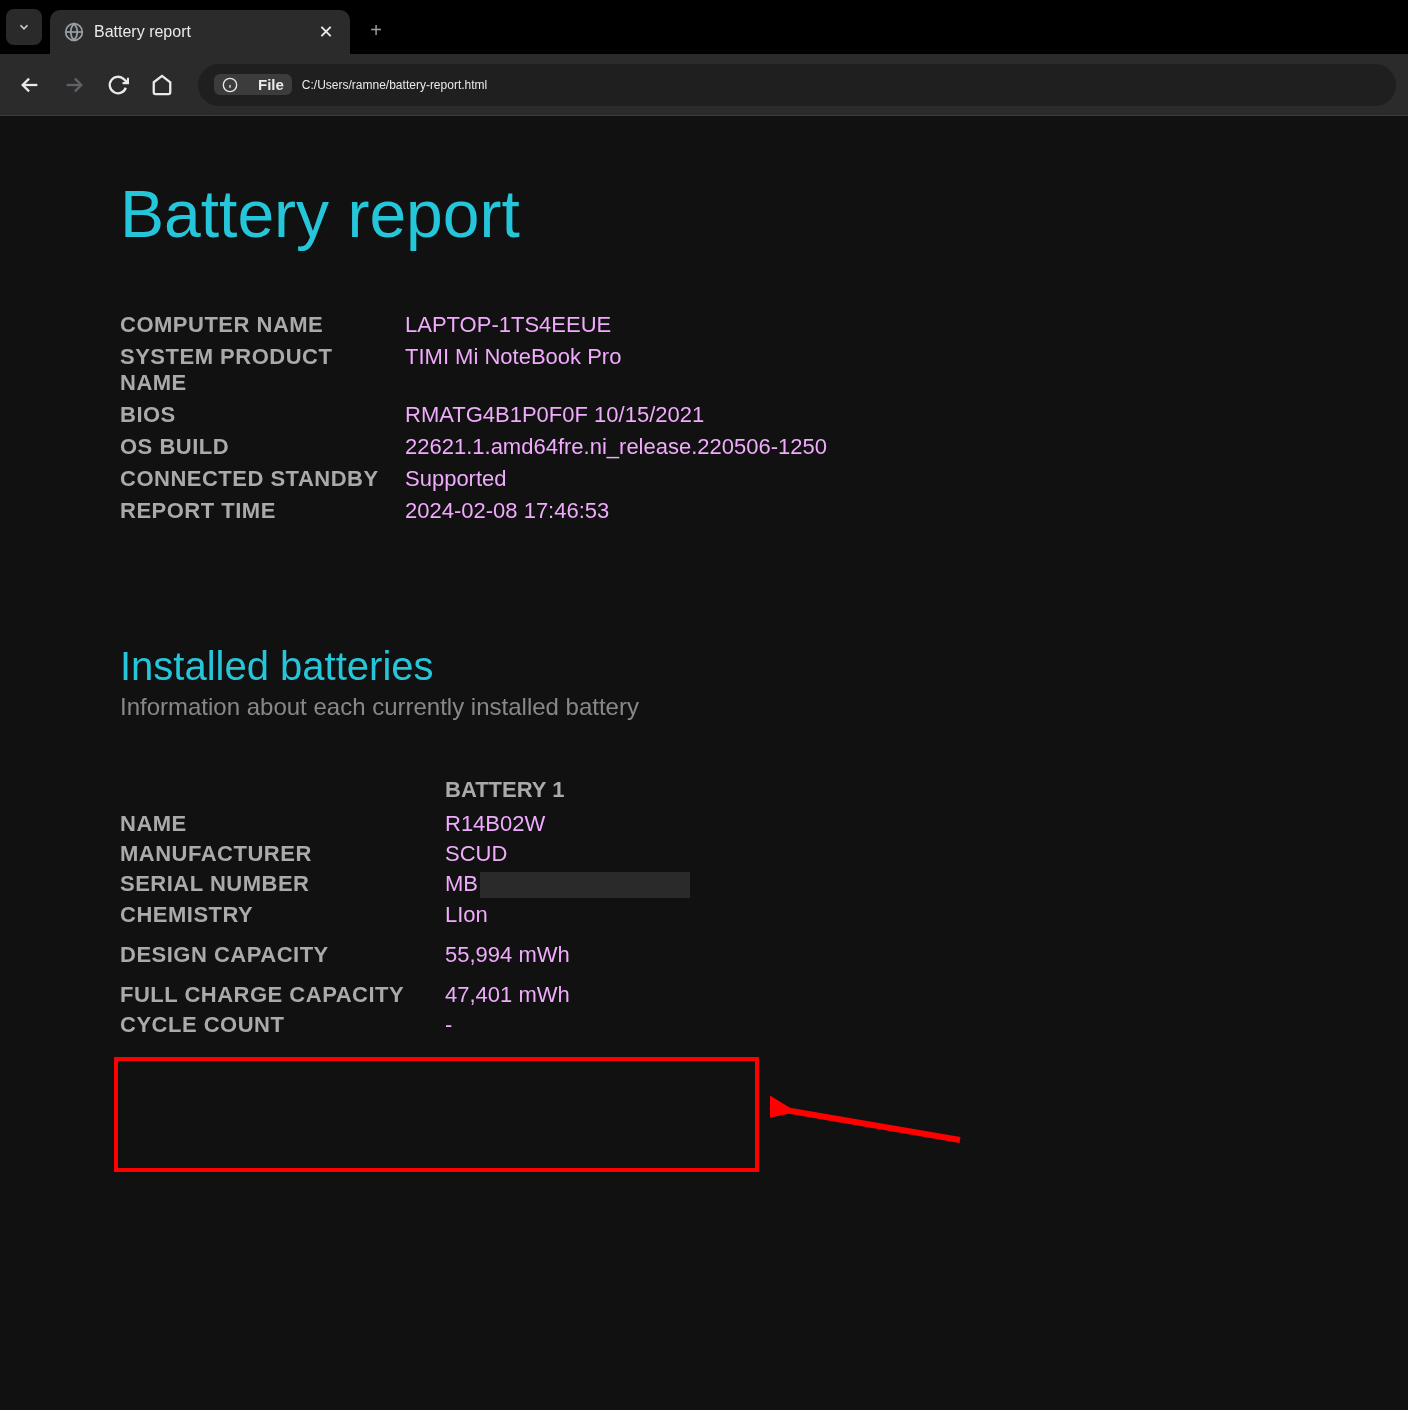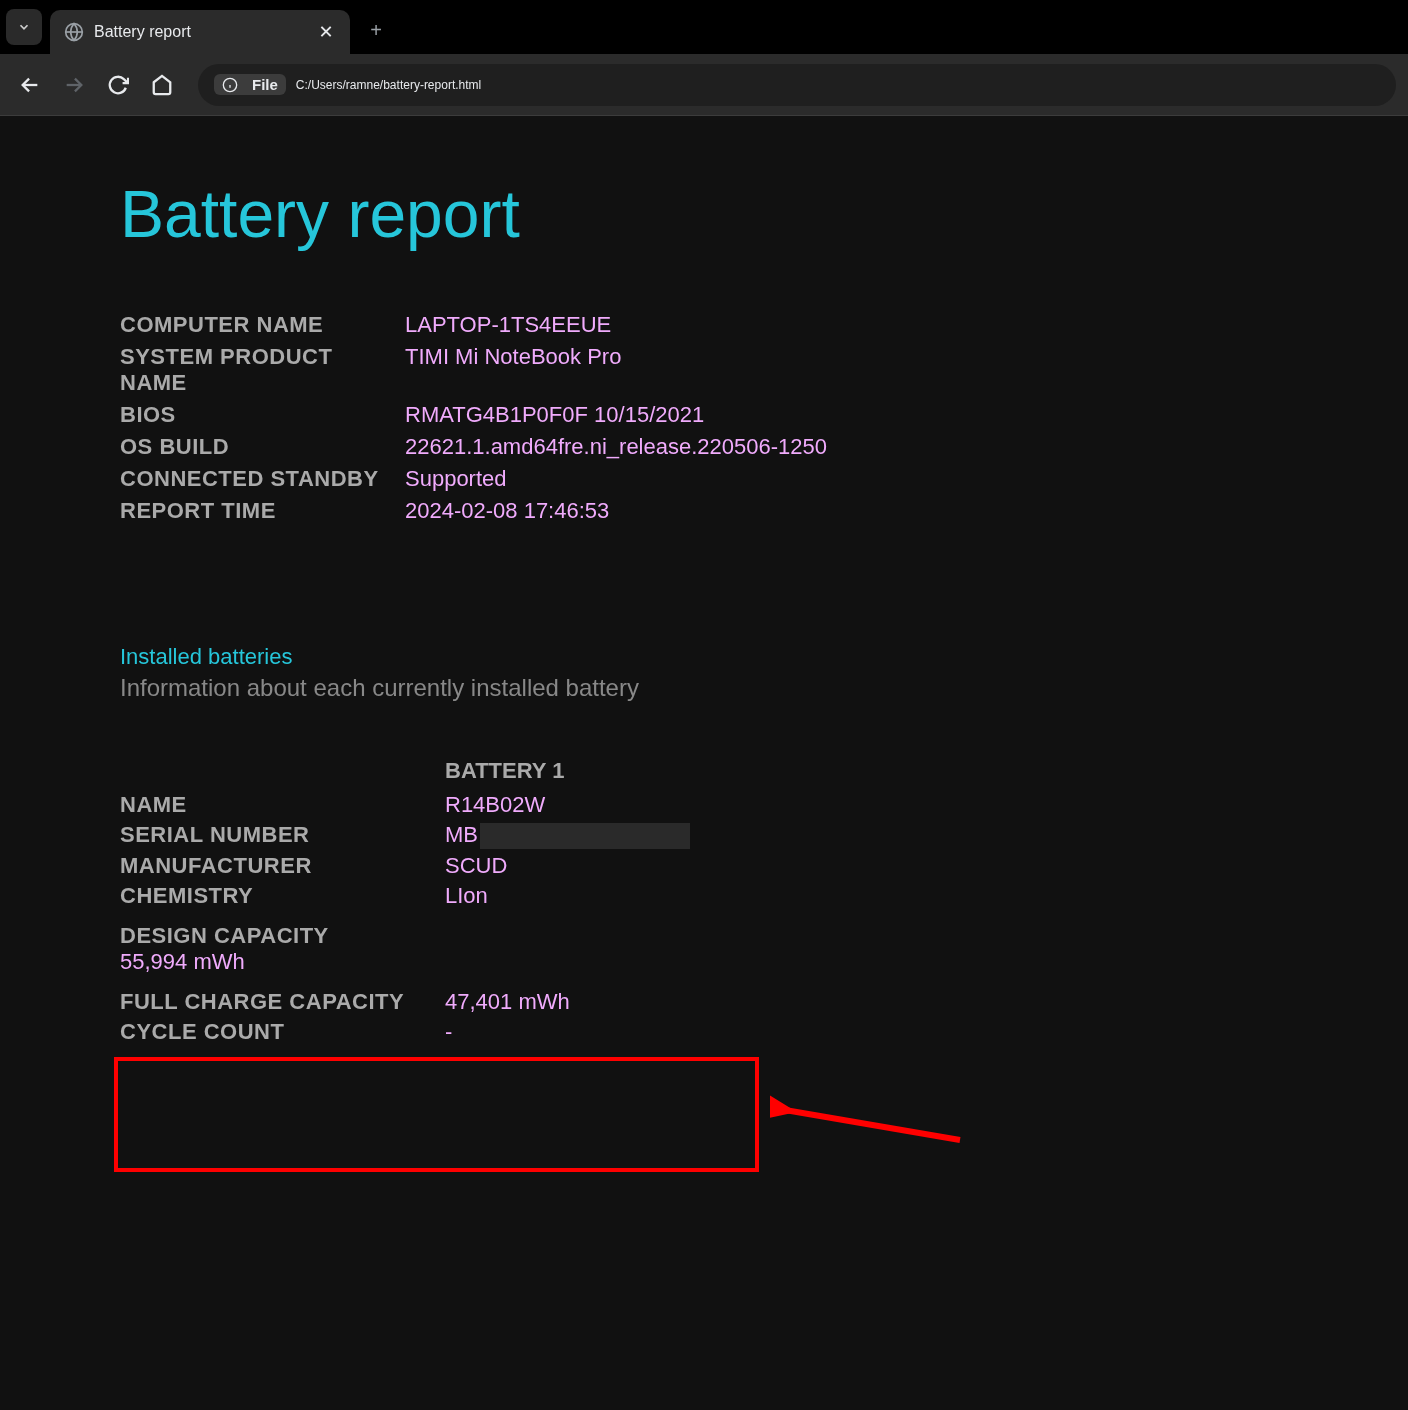--- a/index.html
+++ b/index.html
@@ -105,21 +105,21 @@
   }
   .url-chip {
     background: #3c3c3c;
     border-radius: 6px;
     padding: 2px 8px;
     color: #e8eaed;
     font-size: 15px;
     font-weight: 600;
     display: flex;
     align-items: center;
-    gap: 14px;
+    gap: 20px;
   }
   .url-text {
     color: #e8eaed;
     font-size: 12px;
   }
   
   
   .report-content {
     background: #111;
     padding: 60px 0 0 120px;
@@ -146,21 +146,21 @@
     letter-spacing: 0.5px;
   }
   .info-value {
     color: #f0abfc;
     font-size: 22px;
     font-weight: 300;
   }
   
   .section-title {
     color: #26c6da;
-    font-size: 22px;
+    font-size: 40px;
     font-weight: 400;
     margin-bottom: 4px;
   }
   .section-desc {
     color: #888;
     font-size: 24px;
     font-weight: 300;
     margin-bottom: 56px;
   }
   
@@ -303,32 +303,32 @@
   <div class="battery-header">
     <span class="battery-header-spacer"></span>
     <span class="battery-header-label">BATTERY 1</span>
   </div>
   <div class="info-table battery-table" id="battery-info">
       <div class="info-row">
         <span class="info-label">NAME</span>
         <span class="info-value">R14B02W</span>
       </div>
       <div class="info-row">
+        <span class="info-label">MANUFACTURER</span>
+        <span class="info-value">SCUD</span>
+      </div>
+      <div class="info-row">
         <span class="info-label">SERIAL NUMBER</span>
         <span class="info-value">MB<span class="redacted"></span></span>
       </div>
       <div class="info-row">
-        <span class="info-label">MANUFACTURER</span>
-        <span class="info-value">SCUD</span>
-      </div>
-      <div class="info-row">
         <span class="info-label">CHEMISTRY</span>
         <span class="info-value">LIon</span>
       </div>
-      <div class="info-row" style="padding-top: 10px; flex-direction: column;">
+      <div class="info-row" style="padding-top: 10px;">
         <span class="info-label">DESIGN CAPACITY</span>
         <span class="info-value">55,994 mWh</span>
       </div>
       <div class="info-row" style="padding-top: 10px;">
         <span class="info-label">FULL CHARGE CAPACITY</span>
         <span class="info-value">47,401 mWh</span>
       </div>
       <div class="info-row">
         <span class="info-label">CYCLE COUNT</span>
         <span class="info-value">-</span>

